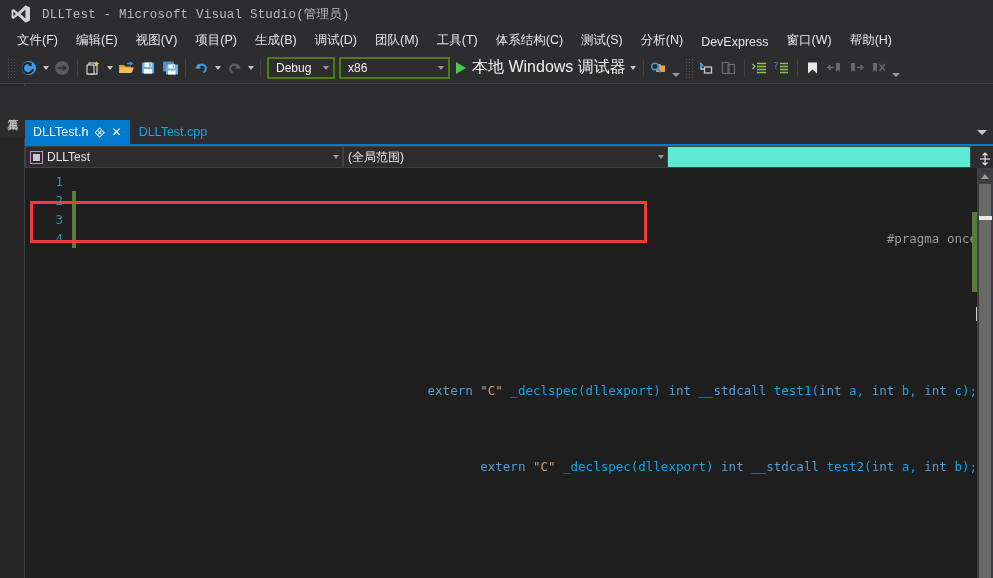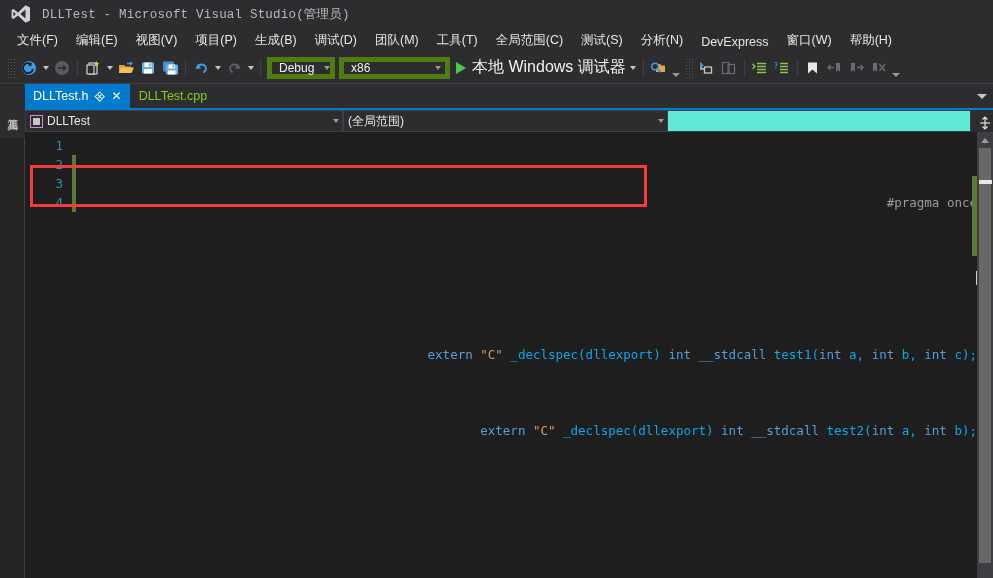--- a/index.html
+++ b/index.html
@@ -49,21 +49,21 @@
   .tb-caret {
     width:11px; height:24px; display:flex; align-items:center; justify-content:center;
     flex:none;
   }
   .tb-caret::after {
     content:""; width:0;height:0;border-left:3.5px solid transparent;
     border-right:3.5px solid transparent;border-top:4px solid #c5c5c5;
   }
   .tb-sep { width:1px; height:18px; background:#3f3f46; margin:0 4px; flex:none; }
   .tb-combo {
-    height:22px; border:5px solid #4d7c0f; background:#2d2d30; color:#f1f1f1;
+    height:22px; border:2px solid #4d7c0f; background:#2d2d30; color:#f1f1f1;
     display:flex; align-items:center; padding:0 4px 0 7px; font-size:12px;
     margin:0 2px; flex:none;
   }
   .tb-combo .lbl { flex:1; white-space:nowrap; }
   .tb-combo .cb-caret {
     width:0;height:0;border-left:3.5px solid transparent;
     border-right:3.5px solid transparent;border-top:4px solid #9a9a9a; margin-left:10px;
   }
   .run-btn {
     height:24px; display:flex; align-items:center; padding:0 2px 0 4px; flex:none;
@@ -93,30 +93,30 @@
   .toolbox-tab {
     position:absolute; top:2px; left:0; width:25px; height:52px;
     background:#2d2d30; display:flex; align-items:center; justify-content:center;
   }
   .toolbox-tab span {
     writing-mode:vertical-rl; text-orientation:upright;
     font-size:11px; color:#c8c8c8; letter-spacing:-1px; line-height:1;
   }
 
   
-  .editor-col { flex:1; display:flex; flex-direction:column; min-width:0; }
+  .editor-col { flex:1; display:flex; flex-direction:column; min-width:0;margin-top:36px; }
 
   
   .tabstrip {
     height:24px; background:#2d2d30; display:flex; align-items:stretch;
     position:relative;
   }
   .doctab {
     display:flex; align-items:center; padding:0 8px; font-size:12.5px;
-    color:#84cc16; gap:7px; border-right:1px solid #2d2d30;
+    color:#0ea5e9; gap:7px; border-right:1px solid #2d2d30;
   }
   .doctab.active { background:#007acc; color:#ffffff; }
   .doctab .pin {
     font-size:11px; color:#ffffff; transform:rotate(45deg); display:inline-block;
     line-height:1;
   }
   .doctab .close { font-size:12px; color:#ffffff; line-height:1; }
   .tabstrip-spacer { flex:1; }
   .tabstrip-drop {
     width:22px; display:flex; align-items:center; justify-content:center;
@@ -246,21 +246,21 @@
 
 <div class="menubar">
   <div class="menu-item">文件(F)</div>
   <div class="menu-item">编辑(E)</div>
   <div class="menu-item">视图(V)</div>
   <div class="menu-item">项目(P)</div>
   <div class="menu-item">生成(B)</div>
   <div class="menu-item">调试(D)</div>
   <div class="menu-item">团队(M)</div>
   <div class="menu-item">工具(T)</div>
-  <div class="menu-item">全局范围(C)</div>
+  <div class="menu-item">体系结构(C)</div>
   <div class="menu-item">测试(S)</div>
   <div class="menu-item">分析(N)</div>
   <div class="menu-item">DevExpress</div>
   <div class="menu-item">窗口(W)</div>
   <div class="menu-item">帮助(H)</div>
 </div>
 
 <div class="toolbar">
   <div class="grip"></div>
 

